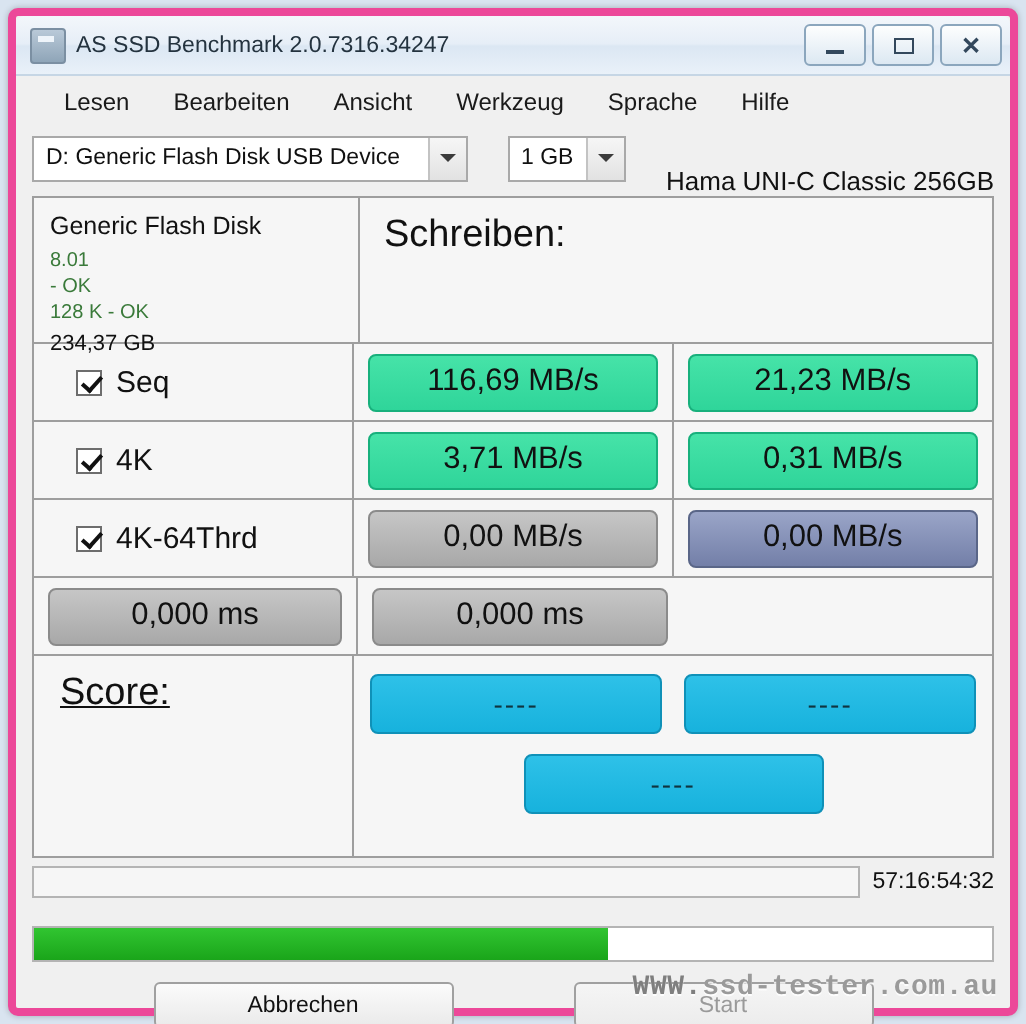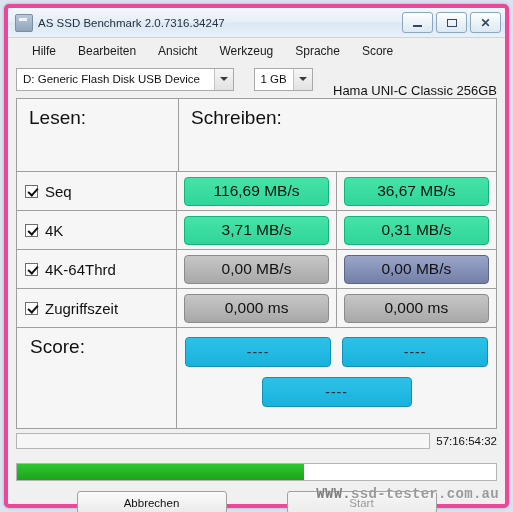--- a/index.html
+++ b/index.html
@@ -180,21 +180,21 @@
     font-size: 19px;
     color: #111;
     width: 100%;
     text-align: left;
     padding-left: 5px;
   }
   .row-info .cell-mid, .row-info .cell-right { justify-content: flex-start; align-items: flex-start; padding-top: 8px;}
 
   
   .row-test { height: 38px; }
-  .chk-wrap { display: flex; align-items: center; gap: 7px; }
+  .chk-wrap { display: flex; align-items: center; gap: 7px; margin-left: 13px; }
   .checkbox {
     width: 13px; height: 13px;
     border: 1px solid #6d6d6d;
     background: #fff;
     position: relative;
     box-sizing: border-box;
   }
   .checkbox.checked:after {
     content: "";
     position: absolute;
@@ -219,21 +219,21 @@
     border: 1px solid rgba(0,0,0,0.25);
   }
   .vb-green { background: linear-gradient(to bottom,#46e3a8,#2fd59a); border-color:#18b07c; }
   .vb-gray  { background: linear-gradient(to bottom,#c6c6c6,#a8a8a8); border-color:#8b8b8b; }
   .vb-blueg { background: linear-gradient(to bottom,#9aa5c8,#737fa8); border-color:#5a6688; }
   .vb-cyan  { background: linear-gradient(to bottom,#2ec1e8,#17b2dd); border-color:#0f91b8; color:#10343f; }
 
   
   .row-score { height: 100px; }
   .row-score .cell-left { align-items: flex-start; padding-top: 8px; }
-  .score-label { font-size: 19px; color: #111; padding-left: 5px; }
+  .score-label { font-size: 19px; color: #111; padding-left: 5px; text-decoration: underline; }
   .score-right {
     width: 325px;
     box-sizing: border-box;
     padding: 9px 7px;
     display: flex;
     flex-direction: column;
     align-items: center;
     gap: 10px;
   }
   .score-top-row {
@@ -337,26 +337,26 @@
       <div class="win-btn">
           <div class="gl-max"></div>
         </div>
       <div class="win-btn close">
           <div class="gl-close">✕</div>
         </div>
     </div>
   </div>
 
   <div class="menubar">
-    <span>Hilfe</span>
+    <span>Lesen</span>
     <span>Bearbeiten</span>
     <span>Ansicht</span>
     <span>Werkzeug</span>
     <span>Sprache</span>
-    <span>Score</span>
+    <span>Hilfe</span>
   </div>
 
   <div class="selrow">
     <div class="combo combo-device">
       <span>D: Generic Flash Disk USB Device</span>
       <span class="arrowbox">
           <span class="caret"></span>
         </span>
     </div>
     <div class="combo combo-size">
@@ -364,40 +364,44 @@
       <span class="arrowbox">
           <span class="caret"></span>
         </span>
     </div>
     <div class="dev-name">Hama UNI-C Classic 256GB</div>
   </div>
 
   <div class="panel">
 
     <div class="row row-info">
-      <div class="cell-mid">
-        <div class="head-label">Lesen:</div>
+      <div class="cell-left">
+        <div class="drive-title">Generic Flash Disk</div>
+        <div class="drive-line">8.01</div>
+        <div class="drive-line">- OK</div>
+        <div class="drive-line">128 K - OK</div>
+        <div class="drive-cap">234,37 GB</div>
       </div>
       <div class="cell-right">
         <div class="head-label">Schreiben:</div>
       </div>
     </div>
 
     <div class="row row-test">
       <div class="cell-left">
         <div class="chk-wrap">
           <div class="checkbox checked"></div>
           <div class="test-label">Seq</div>
         </div>
       </div>
       <div class="cell-mid">
         <div class="value-box vb-green">116,69 MB/s</div>
       </div>
       <div class="cell-right">
-        <div class="value-box vb-green">36,67 MB/s</div>
+        <div class="value-box vb-green">21,23 MB/s</div>
       </div>
     </div>
 
     <div class="row row-test">
       <div class="cell-left">
         <div class="chk-wrap">
           <div class="checkbox checked"></div>
           <div class="test-label">4K</div>
         </div>
       </div>
@@ -418,26 +422,20 @@
       </div>
       <div class="cell-mid">
         <div class="value-box vb-gray">0,00 MB/s</div>
       </div>
       <div class="cell-right">
         <div class="value-box vb-blueg">0,00 MB/s</div>
       </div>
     </div>
 
     <div class="row row-test">
-      <div class="cell-left">
-        <div class="chk-wrap">
-          <div class="checkbox checked"></div>
-          <div class="test-label">Zugriffszeit</div>
-        </div>
-      </div>
       <div class="cell-mid">
         <div class="value-box vb-gray">0,000 ms</div>
       </div>
       <div class="cell-right">
         <div class="value-box vb-gray">0,000 ms</div>
       </div>
     </div>
 
     <div class="row row-score">
       <div class="cell-left">

